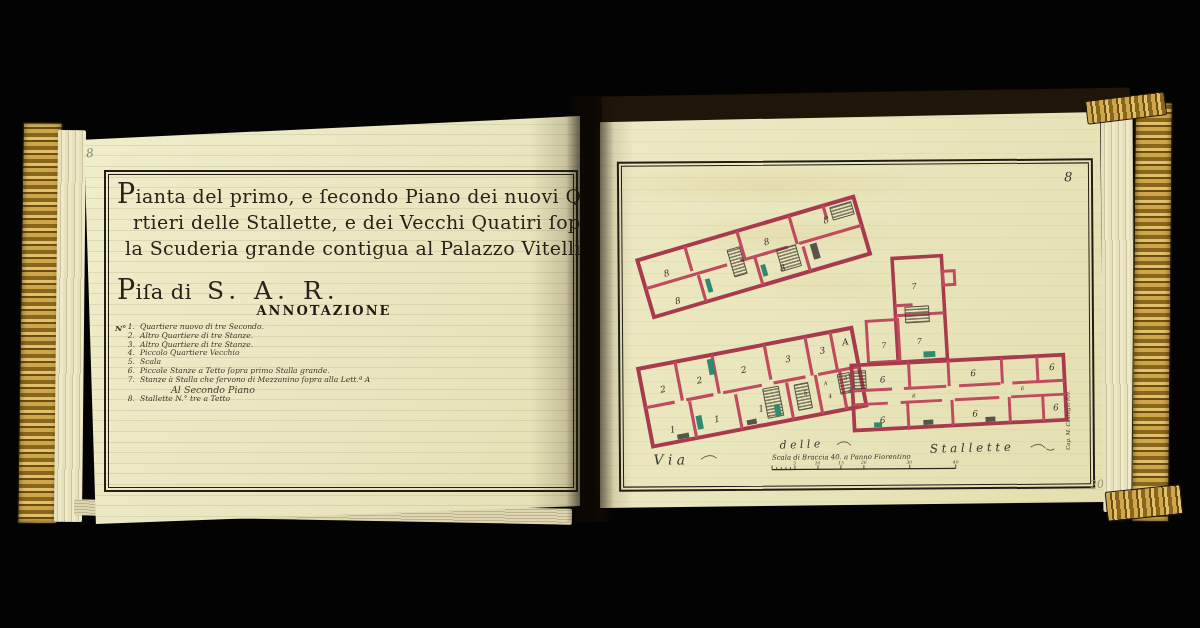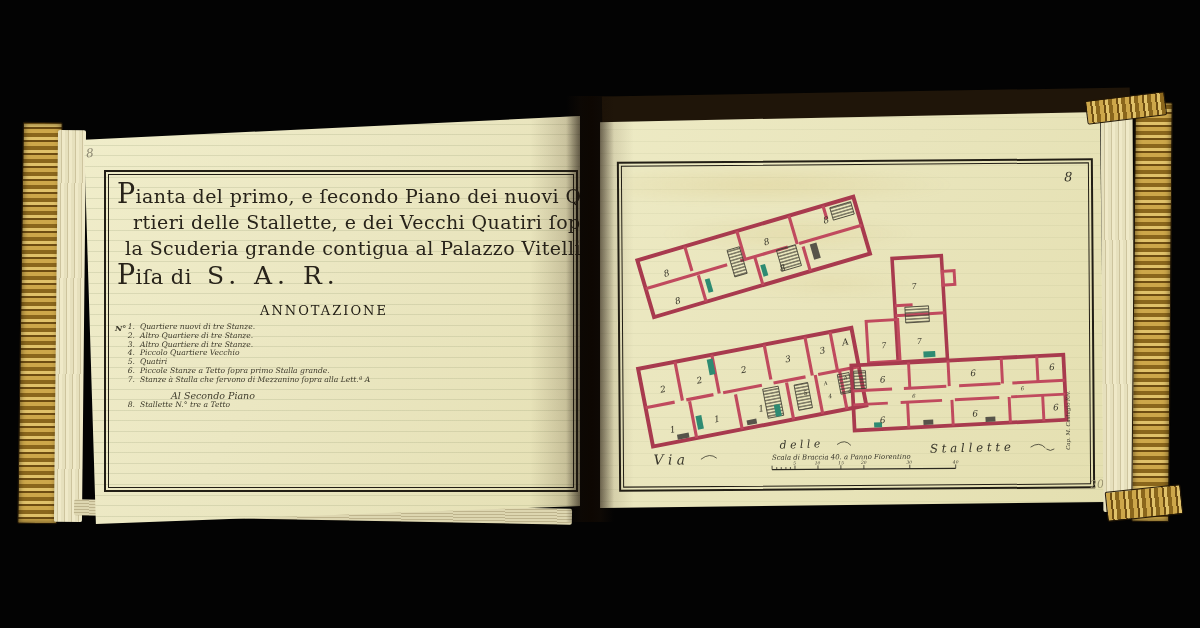--- a/index.html
+++ b/index.html
@@ -51,32 +51,32 @@
 
   
   .pencil{color:#8d8872;font-style:italic;}
   .pencil-8{left:2px;top:32px;font-size:12px;transform:rotate(-6deg);}
   .pencil-20{left:492px;top:372px;font-size:11px;color:#97906f;transform:rotate(-4deg);}
   .title{position:absolute;left:8px;top:6px;width:452px;color:#28231a;}
   .t-line{font-size:19px;line-height:26px;letter-spacing:.4px;white-space:nowrap;}
   .t-line.l1::first-letter{font-size:27px;}
   .t-line.l2{margin-left:16px;}
   .t-line.l3{margin-left:8px;}
-  .t-line.l4{font-size:21px;margin-top:1px;}
+  .t-line.l4{font-size:21px;margin-top:16px;}
   .t-line.l4 span{display:inline-block;}
   .t-line.l4 span:first-child::first-letter{font-size:27px;}
   .sar{font-size:25px;letter-spacing:5px;margin-left:8px;}
   .anno-head{position:absolute;left:120px;top:128px;width:190px;text-align:center;
-      font-size:13px;font-weight:normal;letter-spacing:2px;color:#1f1b13;}
+      font-size:13px;font-weight:bold;letter-spacing:2px;color:#1f1b13;}
   .anno{position:absolute;left:10px;top:148px;width:320px;color:#3d3a2b;font-style:italic;}
   .anno-n{position:absolute;left:-4px;top:0;font-size:8px;font-weight:bold;}
   .anno-row{display:flex;line-height:8.8px;}
   .anno-num{width:16px;text-align:right;margin-right:5px;font-size:7.6px;flex:none;}
   .anno-text{font-size:7.6px;white-space:nowrap;}
-  .anno-sub{margin-left:52px;font-size:9.5px;line-height:10px;margin-top:6px;}
+  .anno-sub{margin-left:52px;font-size:9.5px;line-height:10px;}
 
   
   .bleed{filter:blur(3px);opacity:.55;}
   .bl1{left:30px;top:58px;width:330px;height:42px;
       background:radial-gradient(ellipse at 40% 50%,rgba(196,164,72,.30),rgba(196,164,72,0) 70%);}
   .bl2{left:60px;top:108px;width:260px;height:40px;
       background:radial-gradient(ellipse at 50% 50%,rgba(196,164,72,.22),rgba(196,164,72,0) 70%);}
   .bl3{left:140px;top:160px;width:180px;height:36px;
       background:radial-gradient(ellipse at 50% 50%,rgba(196,164,72,.16),rgba(196,164,72,0) 70%);}
 
@@ -107,37 +107,37 @@
             <span class="sar">S. A. R.</span>
           </div>
         </div>
 
         <div class="anno-head">ANNOTAZIONE</div>
 
         <div class="anno">
           <span class="anno-n">N°</span>
           <div class="anno-row">
             <span class="anno-num">1.</span>
-            <span class="anno-text">Quartiere nuovi di tre Stanze.</span>
+            <span class="anno-text">Quartiere nuovo di tre Secondo.</span>
             </div>
           <div class="anno-row">
             <span class="anno-num">2.</span>
             <span class="anno-text">Altro Quartiere di tre Stanze.</span>
             </div>
           <div class="anno-row">
             <span class="anno-num">3.</span>
             <span class="anno-text">Altro Quartiere di tre Stanze.</span>
             </div>
           <div class="anno-row">
             <span class="anno-num">4.</span>
             <span class="anno-text">Piccolo Quartiere Vecchio</span>
             </div>
           <div class="anno-row">
             <span class="anno-num">5.</span>
-            <span class="anno-text">Quatiri</span>
+            <span class="anno-text">Scala</span>
             </div>
           <div class="anno-row">
             <span class="anno-num">6.</span>
             <span class="anno-text">Piccole Stanze a Tetto ſopra primo Stalla grande.</span>
             </div>
           <div class="anno-row">
             <span class="anno-num">7.</span>
             <span class="anno-text">Stanze à Stalla che ſervono di Mezzanino ſopra alla Lett.ª A</span>
             </div>
           <div class="anno-sub">Al Secondo Piano</div>

